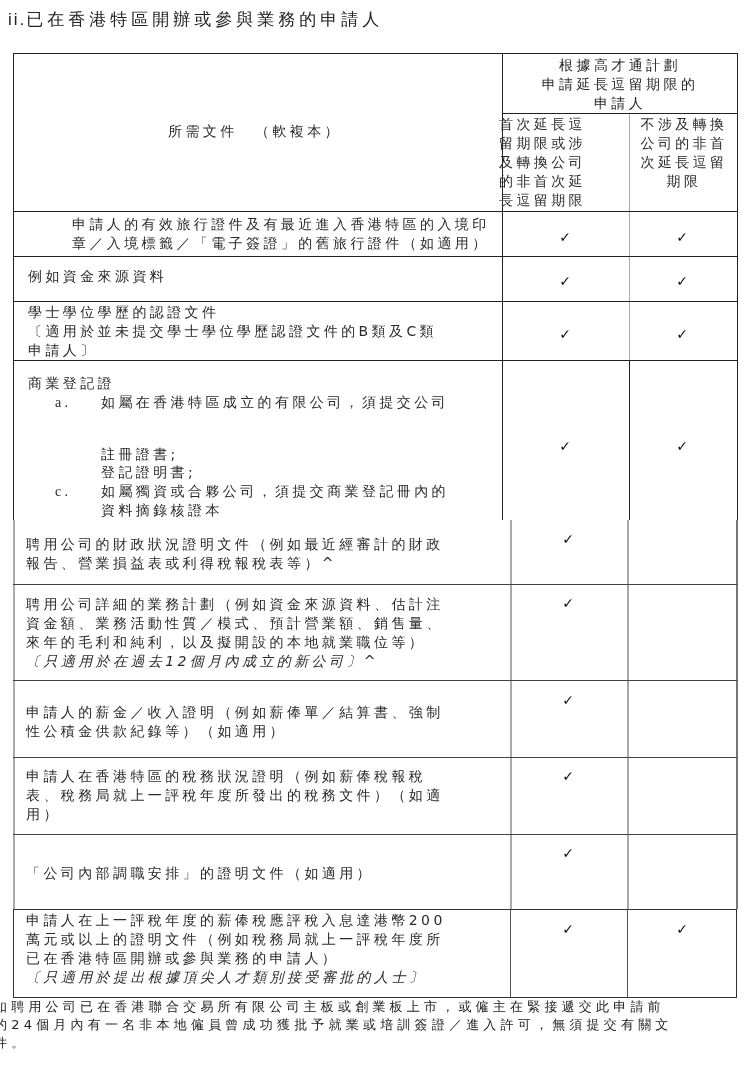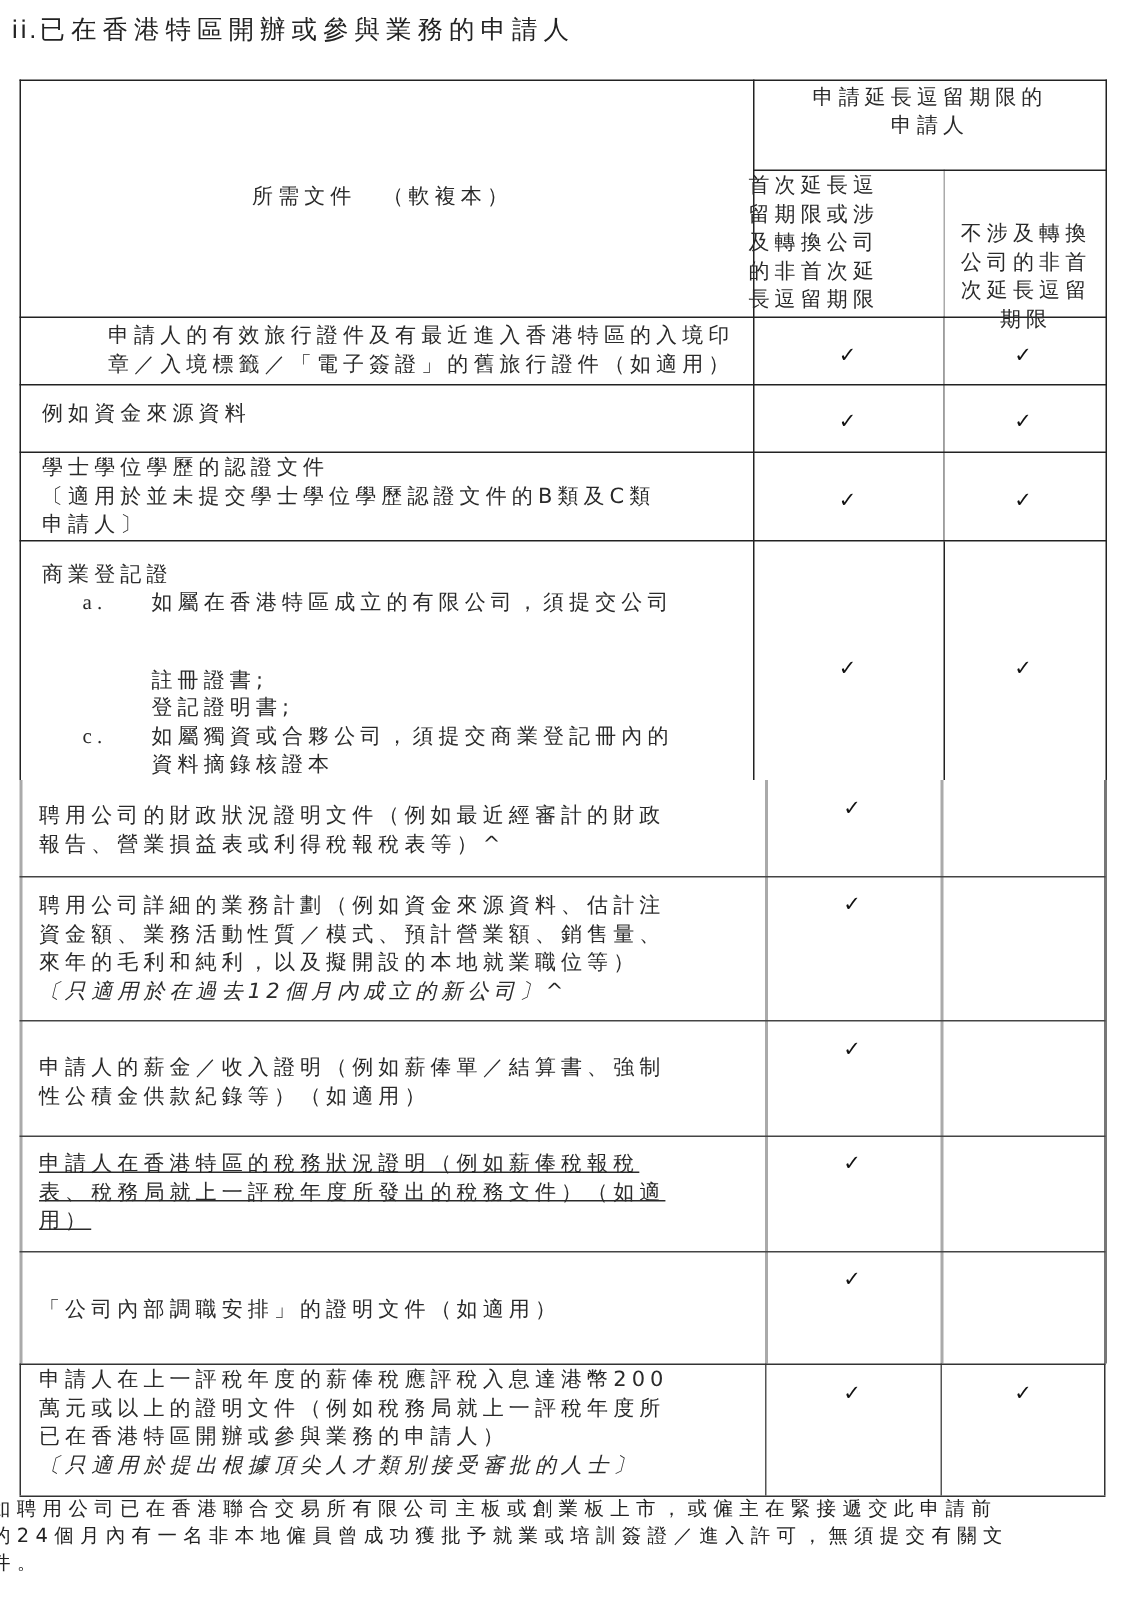--- a/index.html
+++ b/index.html
@@ -34,33 +34,34 @@
   <div class="grey-v" style="left:629px; top:113px; height:98px; border-left-width:1.5px;"></div>
   <div class="line-v" style="left:629px; top:211px; height:309px;"></div>
   <div class="grey-v" style="left:629px; top:211px; height:150px; border-left-width:1.5px;"></div>
 
   <div class="line-h" style="left:502px; top:113px; width:236px;"></div>
   <div class="line-h" style="left:13px; top:211px; width:725px;"></div>
 
   <div class="abs t" style="left:168px; top:122px;">所需文件　（軟複本）</div>
 
   <div class="abs t c" style="left:503px; top:56px; width:234px;">
+    <div>根據高才通計劃</div>
     <div>申請延長逗留期限的</div>
     <div>申請人</div>
   </div>
 
   <div class="abs t" style="left:499px; top:115px;">
     <div>首次延長逗</div>
     <div>留期限或涉</div>
     <div>及轉換公司</div>
     <div>的非首次延</div>
     <div>長逗留期限</div>
   </div>
 
-  <div class="abs t c" style="left:631px; top:115px; width:106px;margin-top:32px;">
+  <div class="abs t c" style="left:631px; top:115px; width:106px;">
     <div>不涉及轉換</div>
     <div>公司的非首</div>
     <div>次延長逗留</div>
     <div>期限</div>
   </div>
 
   <div>
     <div class="abs t" style="left:28px; top:215px;margin-left:44px;">
       <div>申請人的有效旅行證件及有最近進入香港特區的入境印</div>
       <div>章／入境標籤／「電子簽證」的舊旅行證件（如適用）</div>
@@ -136,21 +137,21 @@
   <div>
     <div class="abs t" style="left:26px; top:703px;">
       <div>申請人的薪金／收入證明（例如薪俸單／結算書、強制</div>
       <div>性公積金供款紀錄等）（如適用）</div>
     </div>
     <div class="check" style="left:558px; top:692px;">✓</div>
   </div>
   <div class="grey-h" style="left:13px; top:757px; width:724px;"></div>
 
   <div>
-    <div class="abs t" style="left:26px; top:767px;text-decoration:underline;">
+    <div class="abs t" style="left:26px; top:767px;">
       <div>申請人在香港特區的稅務狀況證明（例如薪俸稅報稅</div>
       <div>表、稅務局就上一評稅年度所發出的稅務文件）（如適</div>
       <div>用）</div>
     </div>
     <div class="check" style="left:558px; top:768px;">✓</div>
   </div>
   <div class="grey-h" style="left:13px; top:834px; width:724px;"></div>
 
   <div>
     <div class="abs t" style="left:26px; top:864px;">

